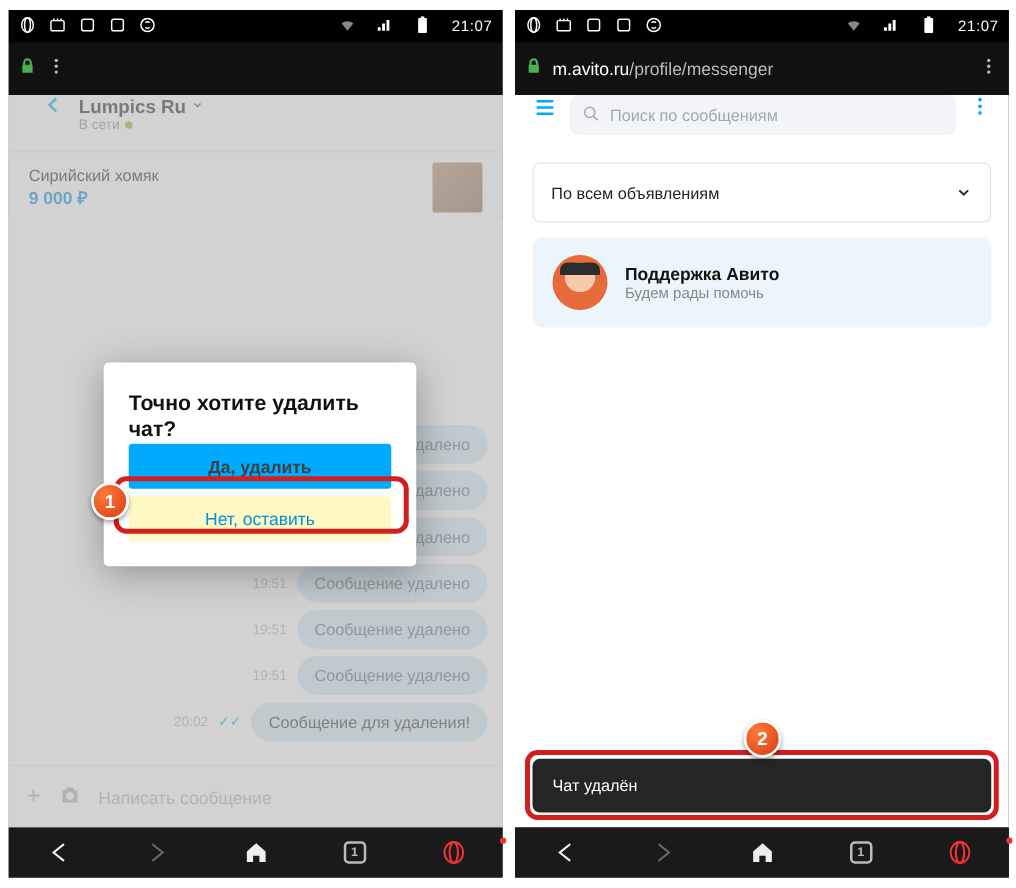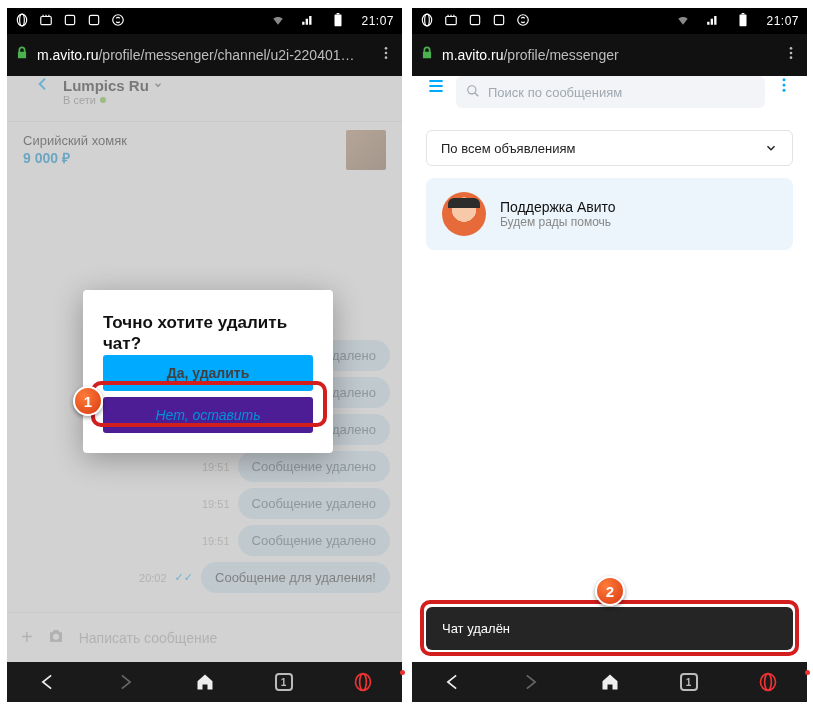--- a/index.html
+++ b/index.html
@@ -43,36 +43,36 @@
   .msg-cut { }
 
   .composer { position: absolute; bottom: 0; left: 0; right: 0; height: 50px; background: #fff; border-top: 1px solid #eee; display: flex; align-items: center; padding: 0 14px; gap: 14px; color: #b0b0b0; font-size: 14px; }
 
   .dim { position: absolute; inset: 0; background: rgba(180,180,180,.6); }
 
   .dialog { position: absolute; top: 214px; left: 76px; width: 250px; background: #fff; border-radius: 4px; box-shadow: 0 6px 30px rgba(0,0,0,.3); padding: 22px 20px 14px; }
   .dialog h3 { font-size: 17px; font-weight: 800; color: #111; line-height: 1.25; }
   .dialog .btn { display: block; width: 100%; text-align: center; padding: 10px 0; font-size: 14px; border-radius: 3px; margin-bottom: 6px; border: none; cursor: pointer; }
   .dialog .primary { background: #00aaff; color: #404040; font-weight: 600; }
-  .dialog .secondary { background: #4c1d95; color: #0091d9; font-style: italic; }
+  .dialog .secondary { background: #fef9c3; color: #0091d9; }
   .hl1 { position: absolute; top: 305px; left: 84px; width: 236px; height: 46px; border: 4px solid #d31e1e; border-radius: 10px; pointer-events: none; }
 
   .badge { position: absolute; width: 30px; height: 30px; border-radius: 50%; background: radial-gradient(circle at 35% 30%, #ff7b3a, #d83a12); border: 2px solid #fff; box-shadow: 0 2px 4px rgba(0,0,0,.4); color: #fff; font-weight: 800; font-size: 15px; display: flex; align-items: center; justify-content: center; }
 
   
   .msgr-top { height: 48px; display: flex; gap: 10px; padding: 0 14px; }
   .burger { color: #0af; }
   .search-pill { flex: 1; background: #f2f4f7; border-radius: 6px; height: 32px; display: flex; align-items: center; padding: 0 10px; gap: 8px; color: #a0a8b0; font-size: 13px; }
   .right-dots { color: #0af; }
-  .filter-bar { margin: 6px 14px 12px; height: 36px; border: 1px solid #e0e3e8; border-radius: 6px; display: flex; align-items: center; padding: 0 14px; font-size: 13px; color: #222; }
+  .filter-bar { margin: 6px 14px 12px; height: 48px; border: 1px solid #e0e3e8; border-radius: 6px; display: flex; align-items: center; padding: 0 14px; font-size: 13px; color: #222; }
   .filter-bar svg { margin-left: auto; }
   .support-card { margin: 0 14px; background: #ebf5fb; border-radius: 8px; padding: 14px 16px; display: flex; gap: 14px; align-items: center; }
   .support-avatar { width: 44px; height: 44px; border-radius: 50%; background: radial-gradient(circle at 50% 40%, #f7c9a8 35%, #e66a3a 36%); position: relative; flex-shrink: 0; }
   .support-avatar::after { content:""; position:absolute; top:6px; left:6px; right:6px; height:10px; background:#2c2c2c; border-radius:6px 6px 0 0; }
-  .support-card .t1 { font-weight: 400; font-size: 14px; color: #111; }
+  .support-card .t1 { font-weight: 700; font-size: 14px; color: #111; }
   .support-card .t2 { font-size: 12px; color: #888; }
 
   .toast-wrap { position: absolute; left: 14px; right: 14px; bottom: 12px; }
   .toast { background: #252525; color: #fff; border-radius: 6px; padding: 14px 16px; font-size: 13px; }
   .hl2 { position: absolute; left: 8px; right: 8px; bottom: 6px; height: 56px; border: 4px solid #d31e1e; border-radius: 10px; pointer-events: none; }
 
   .navbar { position: absolute; bottom: 0; left: 0; right: 0; height: 40px; background: #1a1a1a; display: flex; align-items: center; justify-content: space-around; }
   .nav-item { color: #bbb; width: 20%; display: flex; justify-content: center; }
   .nav-item svg { width: 20px; height: 20px; }
   .opera { color: #e33; position: relative; }
@@ -119,21 +119,20 @@
             <rect x="4" y="0" width="4" height="2"></rect>
           </svg></span>
       <span class="clock">21:07</span>
     </div>
   </div>
 
   <div class="urlbar">
     <span class="lock"><svg width="14" height="14" viewBox="0 0 24 24" fill="#4caf50">
           <path d="M6 10V7a6 6 0 1112 0v3h1v11H5V10zm3 0h6V7a3 3 0 10-6 0z"></path>
         </svg></span>
-    <span class="url"><span class="domain">m.avito.ru</span><span>/profile/messenger/channel/u2i-220401…</span></span>
     <span class="dots"><svg width="16" height="16" viewBox="0 0 24 24" fill="#bbb">
           <circle cx="12" cy="5" r="2"></circle>
           <circle cx="12" cy="12" r="2"></circle>
           <circle cx="12" cy="19" r="2"></circle>
         </svg></span>
   </div>
 
   <div class="content">
     <div class="chat-header">
       <span class="back" style="margin-right:12px"><svg width="16" height="16" viewBox="0 0 24 24" fill="none" stroke="#0af" stroke-width="3">

